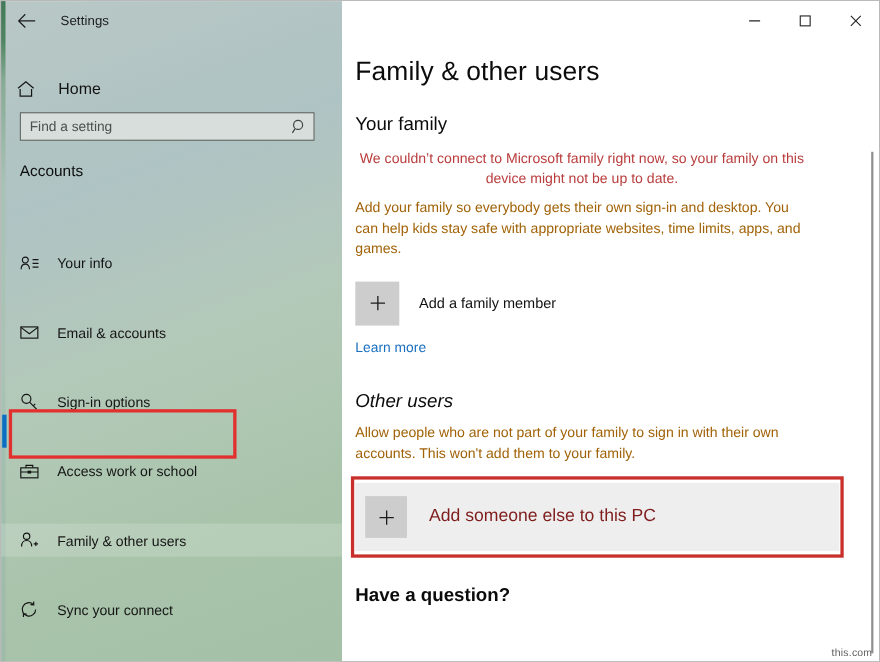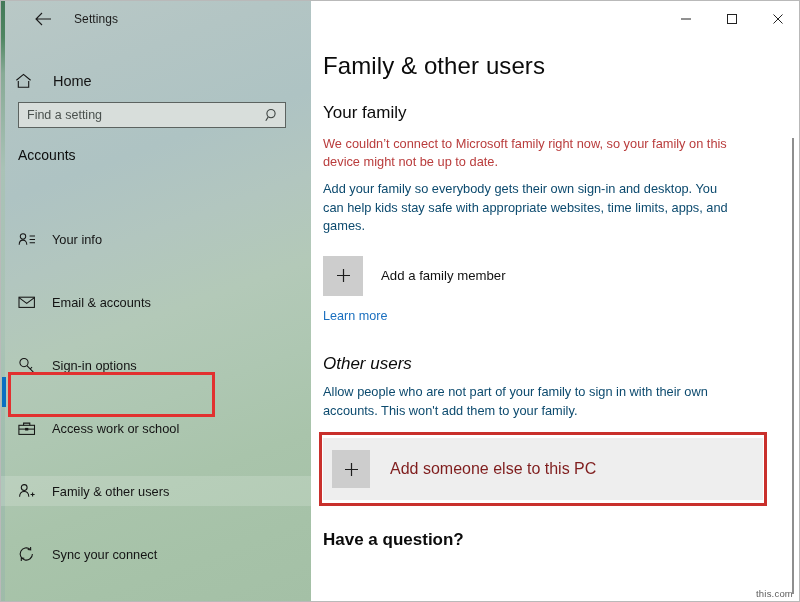--- a/index.html
+++ b/index.html
@@ -47,21 +47,21 @@
     left: 1px; top: 376px;
     width: 4px; height: 30px;
     background: #0a6fc2;
     z-index: 6;
   }
 
   .titlebar {
     position: absolute;
     left: 0; top: 0;
     width: 310px; height: 36px;
-    display: flex; align-items: center; padding-left: 19px;
+    display: flex; align-items: center;
   }
   .back-arrow {
     width: 46px; height: 36px;
     display: flex; align-items: center; justify-content: center;
     color: #1b1b1b;
     font-size: 16px;
   }
   .app-title {
     font-size: 12px;
     color: #1b1b1b;
@@ -190,24 +190,25 @@
     font-weight: normal;
     color: #0b0b0b;
     margin-top: 23px;
   }
   .error-text {
     font-size: 12.8px;
     color: #b93c3c;
     margin-top: 12px;
     line-height: 1.42;
     max-width: 412px;
+    text-align: center;
   }
   .body-text {
     font-size: 12.8px;
-    color: #0c4a6e;
+    color: #a16207;
     margin-top: 9px;
     line-height: 1.45;
     max-width: 408px;
   }
   .add-row {
     display: flex; align-items: center;
     margin-top: 20px;
     height: 40px;
   }
   .plus-tile {

